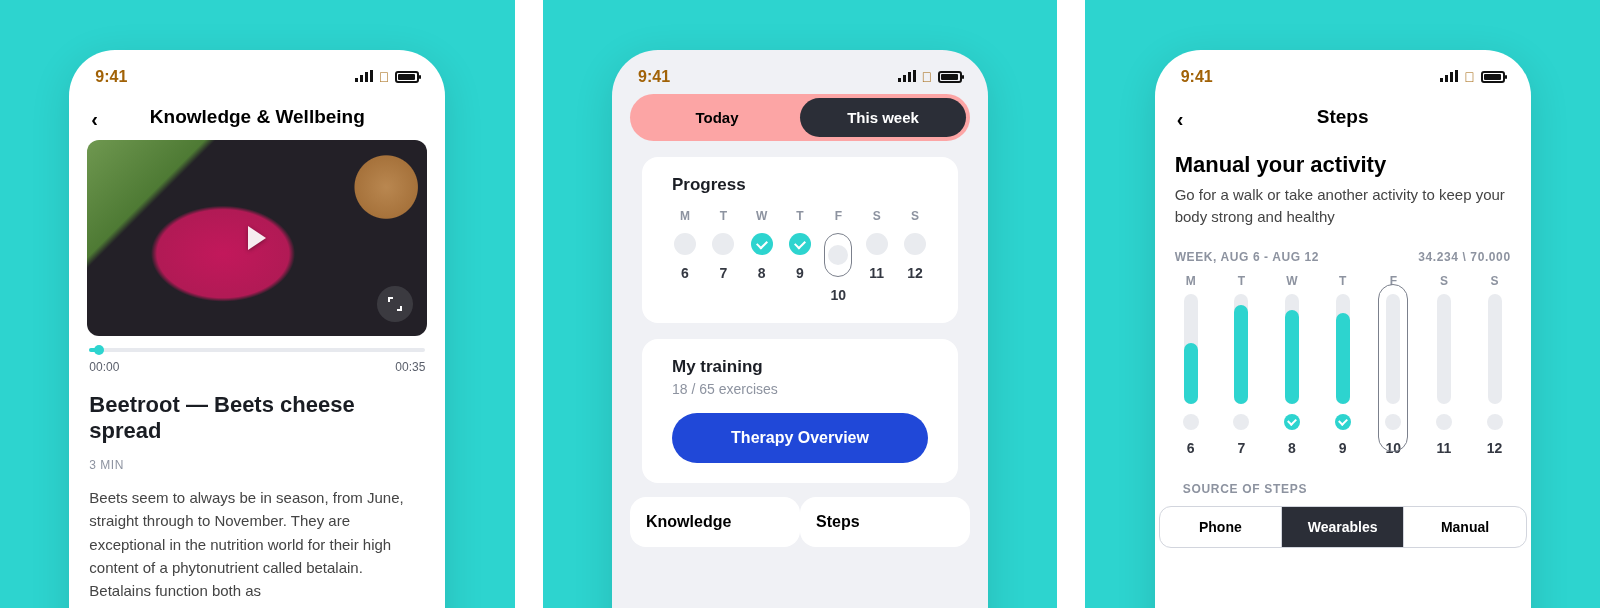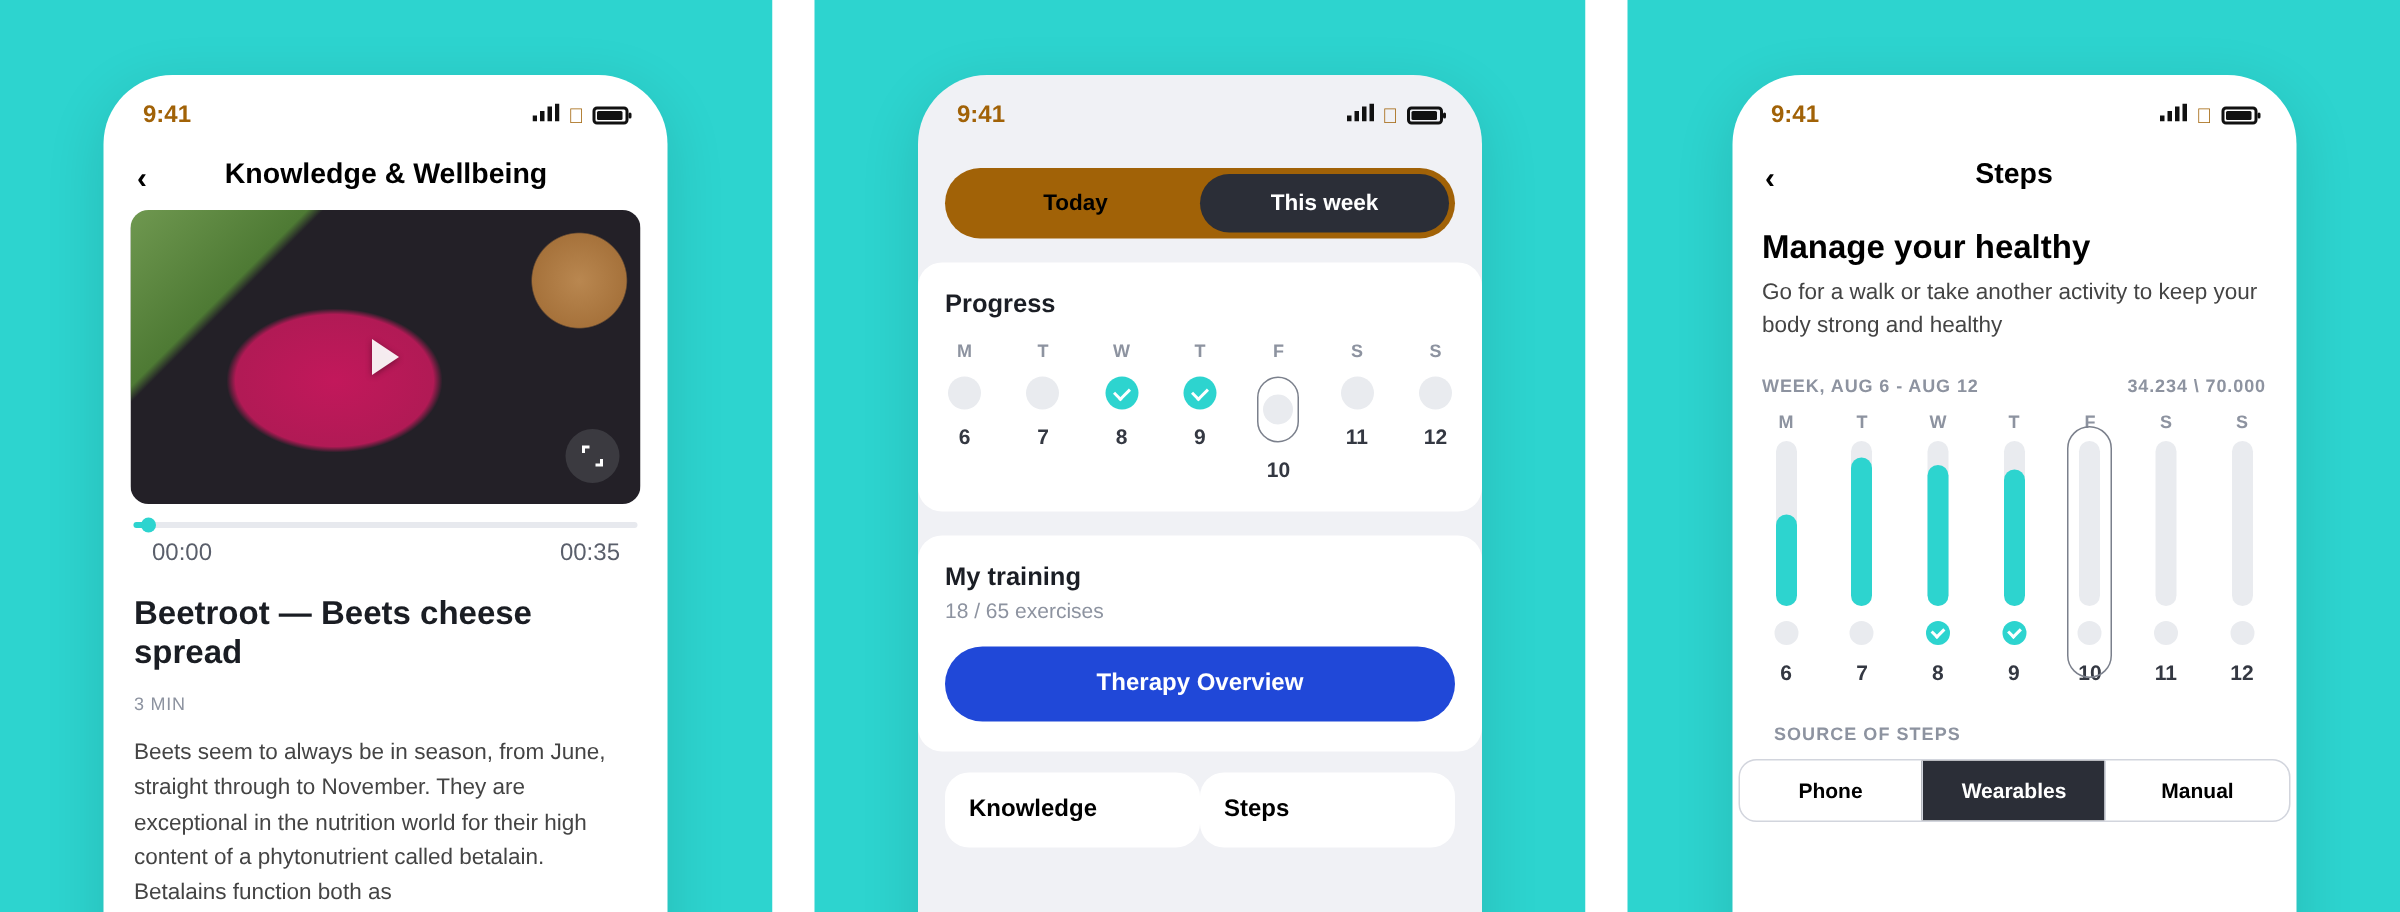--- a/index.html
+++ b/index.html
@@ -36,32 +36,32 @@
       radial-gradient(ellipse 140px 100px at 38% 62%, #fafafb 0%, #f0f0f2 30%, rgba(0,0,0,0) 35%),
       radial-gradient(circle 52px at 88% 24%, #b98750 0%, #a6723b 60%, rgba(0,0,0,0) 62%),
       linear-gradient(135deg,#6f9850 0%,#4e7a34 22%,rgba(0,0,0,0) 24%),
       linear-gradient(#232027,#232027)}
   .play{position:absolute;left:50%;top:50%;transform:translate(-50%,-50%);width:0;height:0;border-left:18px solid rgba(255,255,255,.92);border-top:12px solid transparent;border-bottom:12px solid transparent;filter:drop-shadow(0 1px 2px rgba(0,0,0,.4))}
   .expand{position:absolute;right:14px;bottom:14px;width:36px;height:36px;border-radius:50%;background:rgba(70,70,75,.7);display:flex;align-items:center;justify-content:center}
   .expand svg{stroke:#fff;stroke-width:2;fill:none}
   .track{margin:12px 20px 0;height:4px;border-radius:4px;background:#e7e9ee;position:relative}
   .track::before{content:"";position:absolute;left:0;top:0;height:100%;width:3%;background:var(--teal);border-radius:4px}
   .track::after{content:"";position:absolute;left:3%;top:50%;transform:translate(-50%,-50%);width:10px;height:10px;border-radius:50%;background:var(--teal)}
-  .times{display:flex;justify-content:space-between;margin:8px 32px 0;font-size:16px;color:#5a5f6b}
+  .times{display:flex;justify-content:space-between;margin:8px 20px 0;font-size:12px;color:#5a5f6b}
 
   .articleTitle{margin:18px 20px 4px;font-size:22px;font-weight:800;color:#1a1d23}
   .dur{margin:14px 20px;font-size:12px;letter-spacing:.5px;color:var(--muted)}
   .body{margin:14px 20px 0;font-size:15px;line-height:1.55;color:#444}
 
   
   .p2{background:#f0f1f5}
-  .p2 .seg{margin:18px 18px 0;display:flex;background:#a16207;border-radius:999px;padding:4px}
+  .p2 .seg{margin:0 18px 0;display:flex;background:#fca5a5;border-radius:999px;padding:4px}
   .p2 .seg div{flex:1;text-align:center;padding:11px 0;font-weight:700;border-radius:999px;font-size:15px}
   .p2 .seg .active{background:#2b2e37;color:#fff}
-  .card{margin:16px 0 0;background:#fff;border-radius:16px;padding:18px 18px 20px}
+  .card{margin:16px 30px 0;background:#fff;border-radius:16px;padding:18px 30px 20px}
   .cardtitle{font-weight:800;font-size:17px;color:#1b1e25}
   .days{display:flex;justify-content:space-between;margin-top:14px;font-size:12px;color:var(--muted);font-weight:700}
   .dots{display:flex;justify-content:space-between;margin-top:10px}
   .dot{width:26px;display:flex;flex-direction:column;align-items:center;gap:10px}
   .circle{width:22px;height:22px;border-radius:50%;background:#e9ebef}
   .circle.done{background:var(--teal);display:flex;align-items:center;justify-content:center}
   .circle.done::after{content:"";width:8px;height:5px;border-left:2px solid #fff;border-bottom:2px solid #fff;transform:rotate(-45deg);margin-top:-2px}
   .circle.sel{width:28px;height:44px;border:1px solid #7b808c;border-radius:14px;background:transparent;display:flex;align-items:center;justify-content:center}
   .circle.sel::before{content:"";width:20px;height:20px;border-radius:50%;background:#e9ebef}
   .daynum{font-size:14px;color:#343842;font-weight:600}
@@ -243,21 +243,21 @@
               <rect x="15" y="0" width="3" height="12" fill="#111"></rect>
             </svg></span>
         <span class="wifi"></span>
         <span class="batt"></span>
       </span>
     </div>
 
     <span class="backbtn">‹</span>
     <div class="title">Steps</div>
 
-    <div class="h2">Manage your healthy</div>
+    <div class="h2">Manual your activity</div>
     <div class="lead">Go for a walk or take another activity to keep your body strong and healthy</div>
 
     <div class="weekRow">
       <span>WEEK, AUG 6 - AUG 12</span>
       <span>34.234 \ 70.000</span>
     </div>
 
     <div class="bars" id="p3-bars">
         <div class="barcol">
           <div class="dayLetter">M</div>

